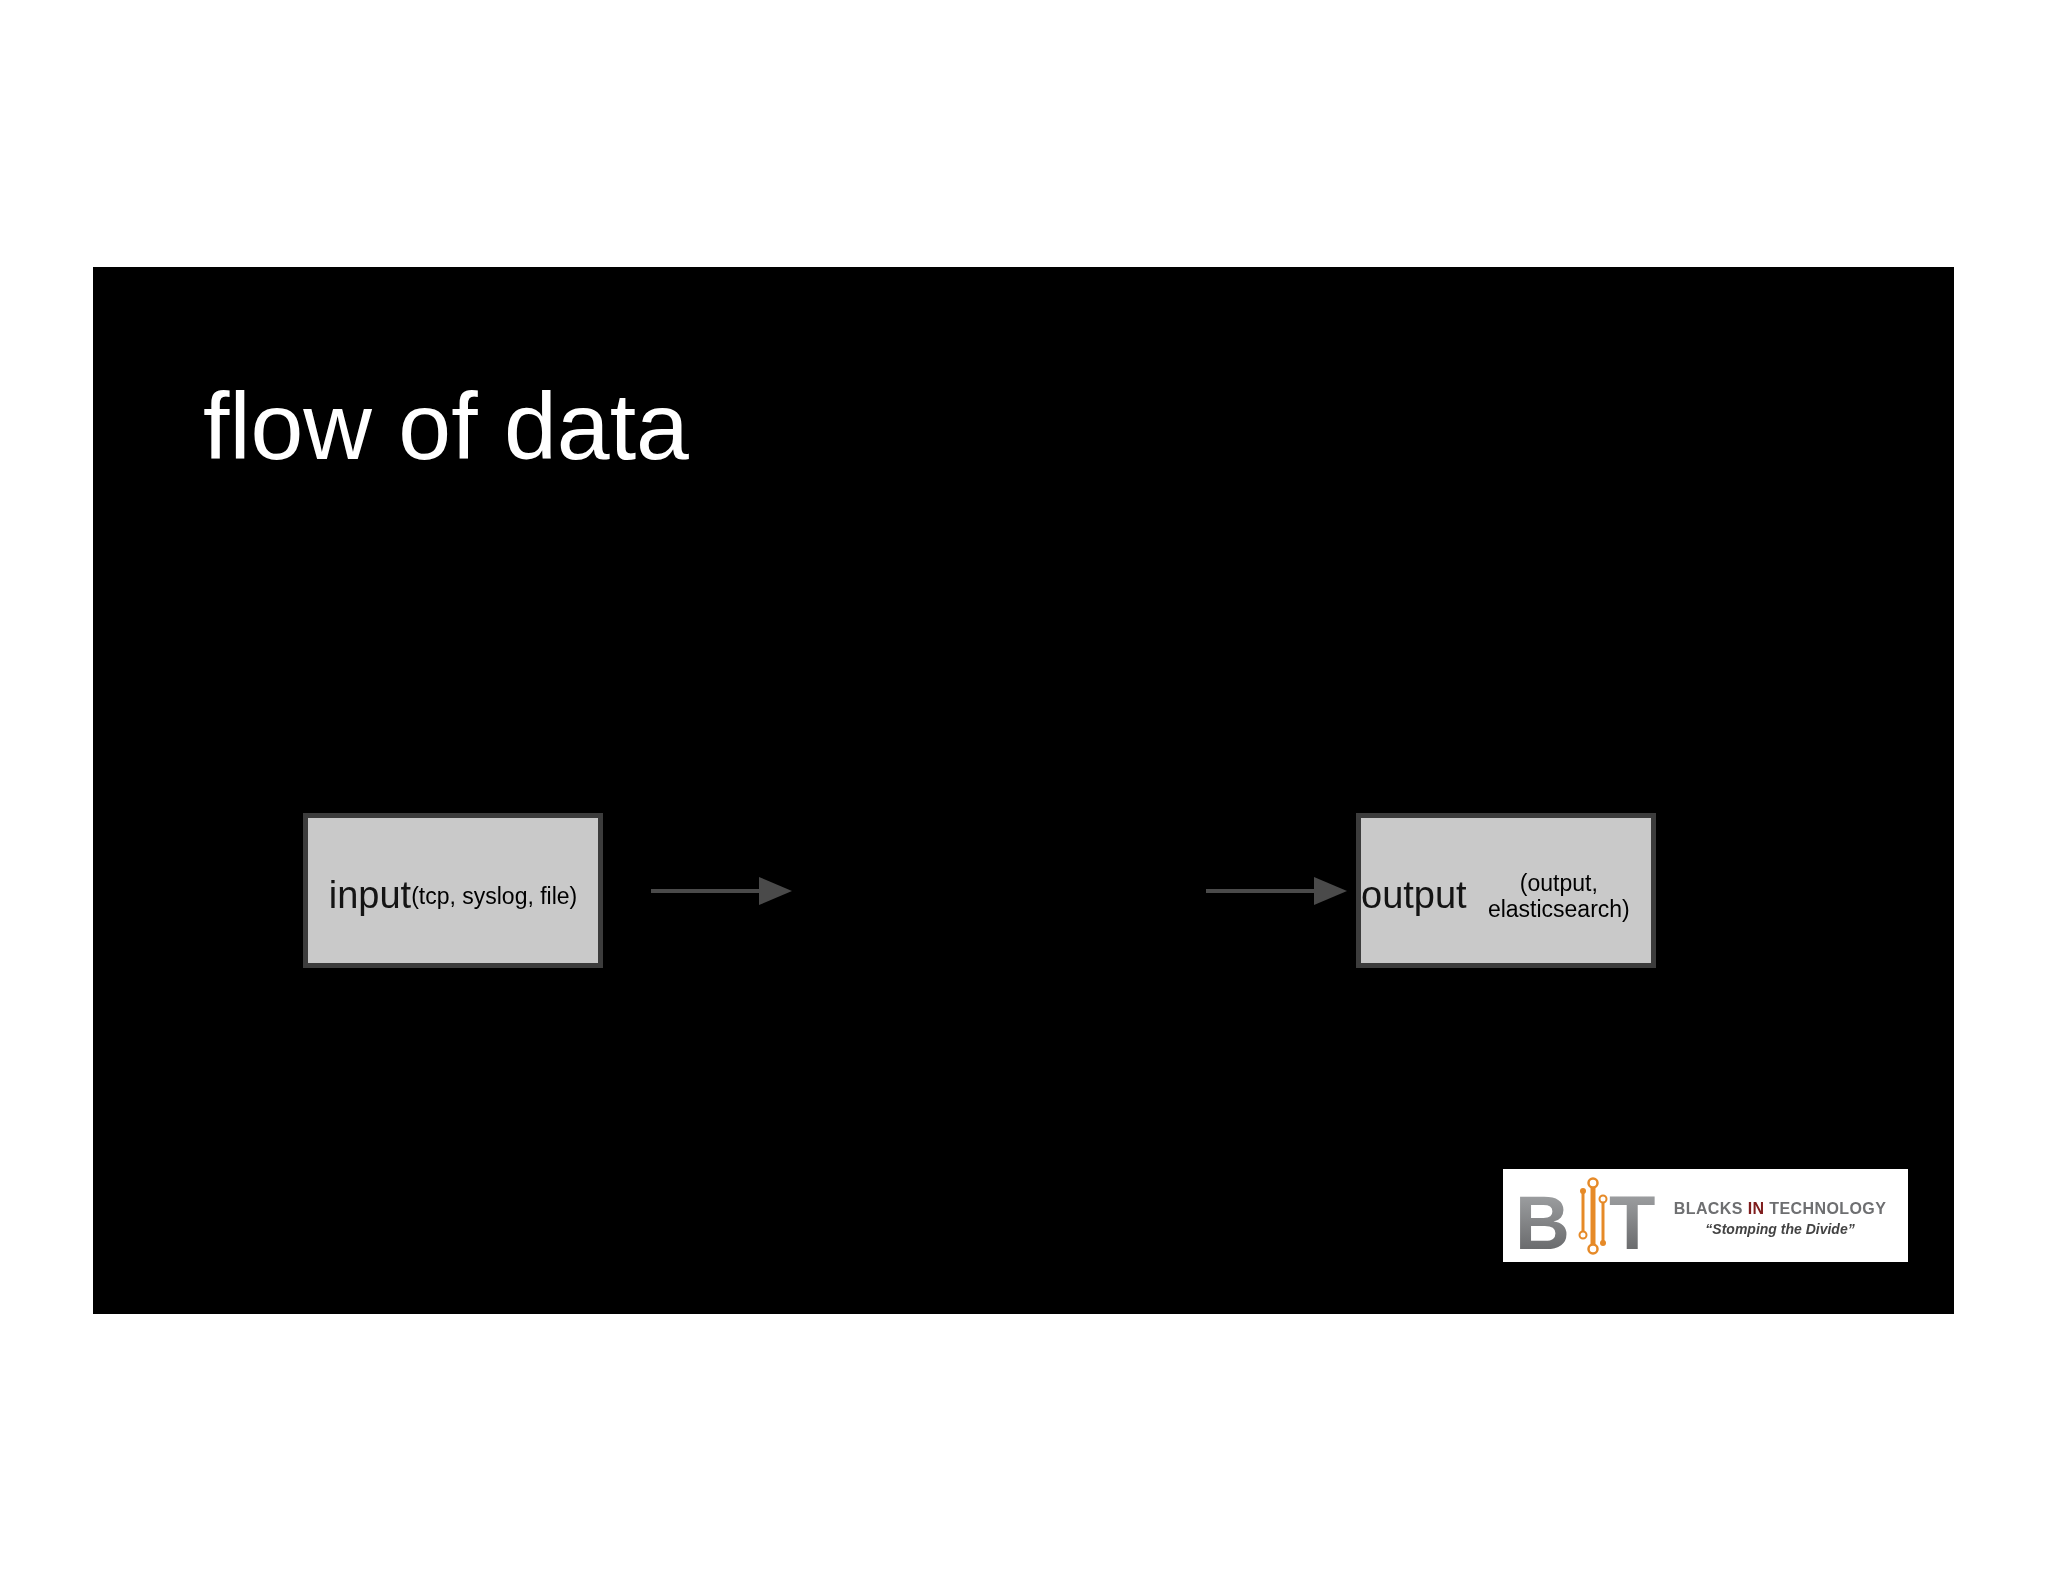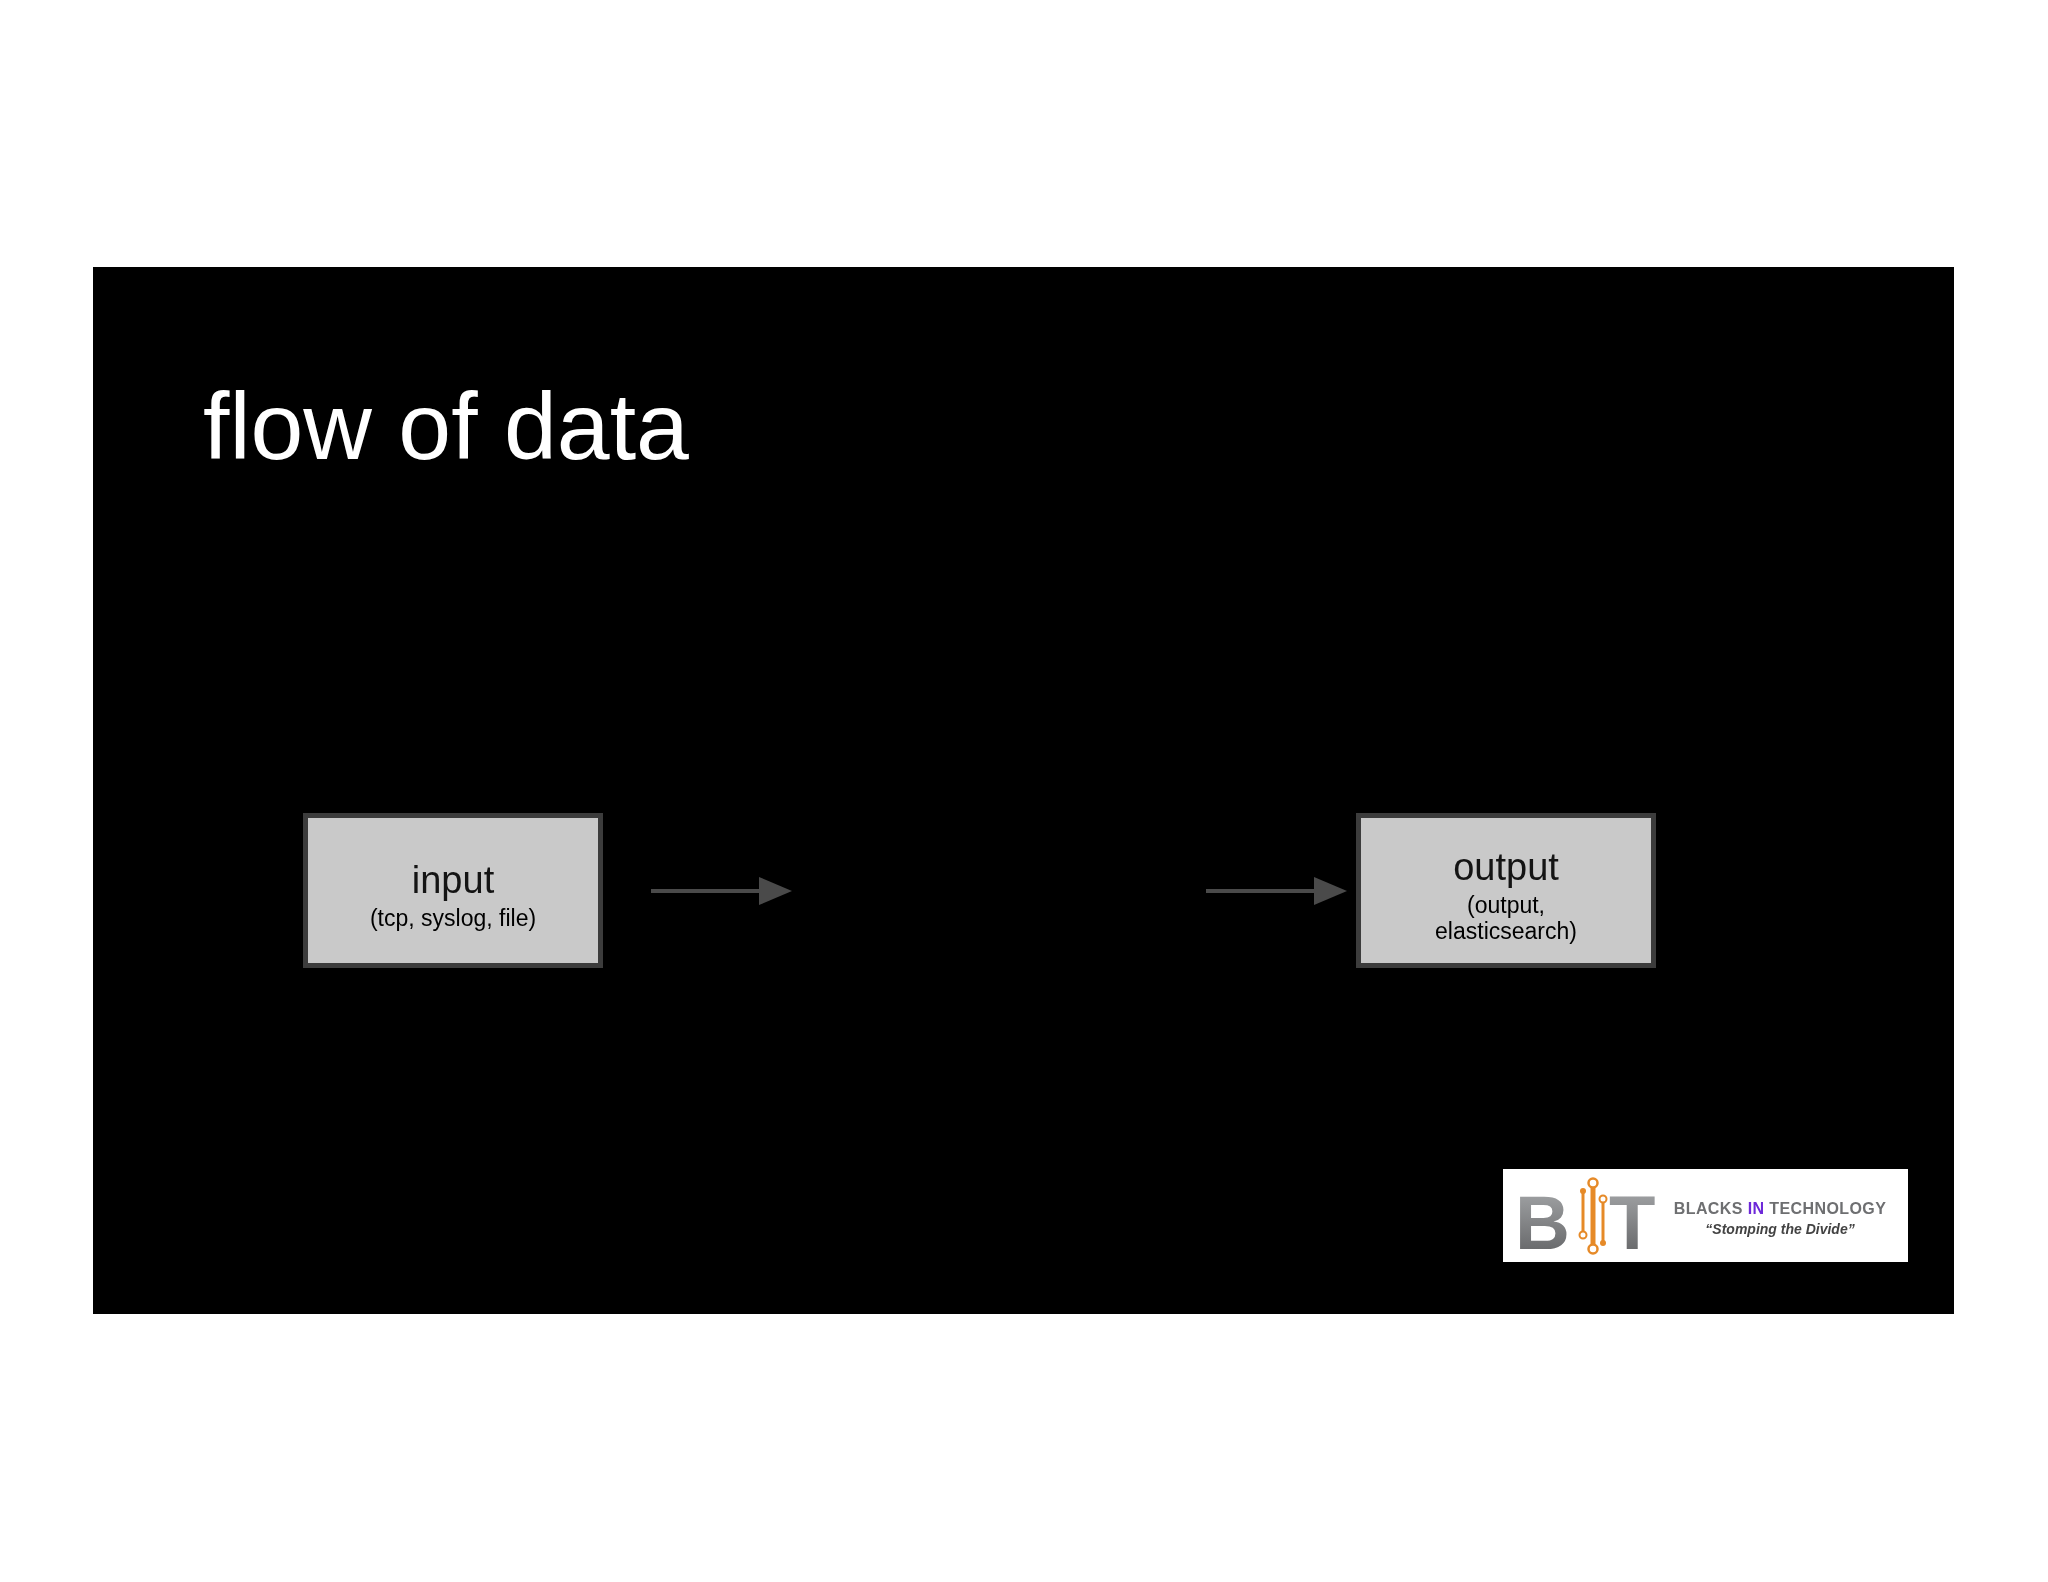--- a/index.html
+++ b/index.html
@@ -36,21 +36,20 @@
   }
 
   .node {
     position: absolute;
     top: 546px;
     width: 300px;
     height: 155px;
     background: #c9c9c9;
     border: 5px solid #3c3c3c;
     display: flex;
-    flex-direction: column;
     align-items: center;
     justify-content: center;
     padding-top: 10px;
     text-align: center;
     color: #141414;
   }
   .node-input  { left: 210px; }
   .node-filter { left: 750px; }
   .node-output { left: 1263px; }
 
@@ -94,21 +93,21 @@
     width: 238px;
     text-align: center;
   }
   .logo-name {
     font-size: 16px;
     font-weight: bold;
     letter-spacing: 0.4px;
     color: #6e6f71;
     white-space: nowrap;
   }
-  .logo-name .in-orange { color: #6d28d9; }
+  .logo-name .in-orange { color: #7f1d1d; }
   .logo-tagline {
     margin-top: 3px;
     font-size: 14px;
     font-weight: bold;
     font-style: italic;
     color: #434343;
     text-align: center;
   }
 </style>
 </head>

